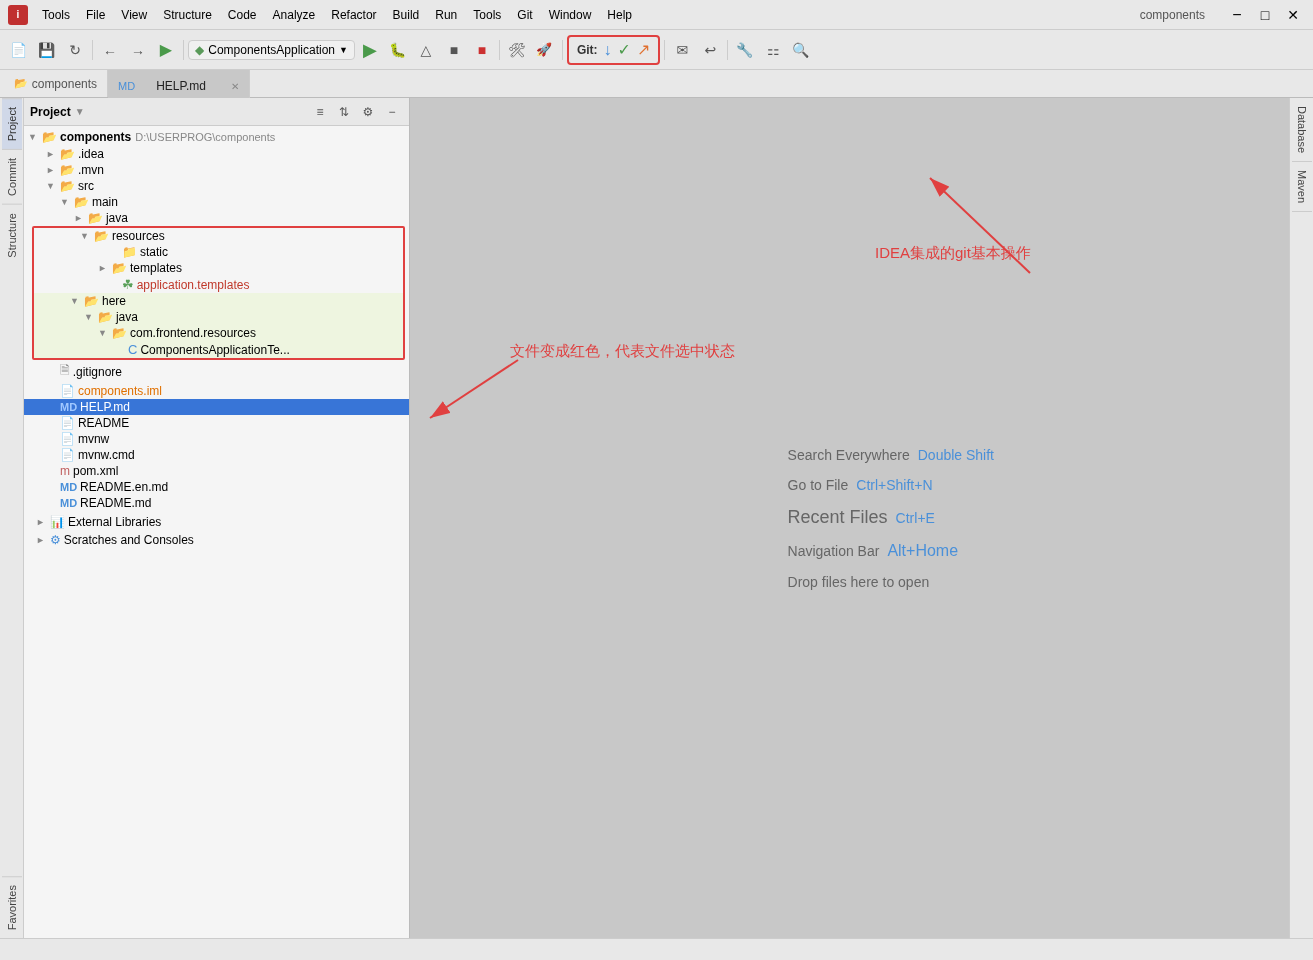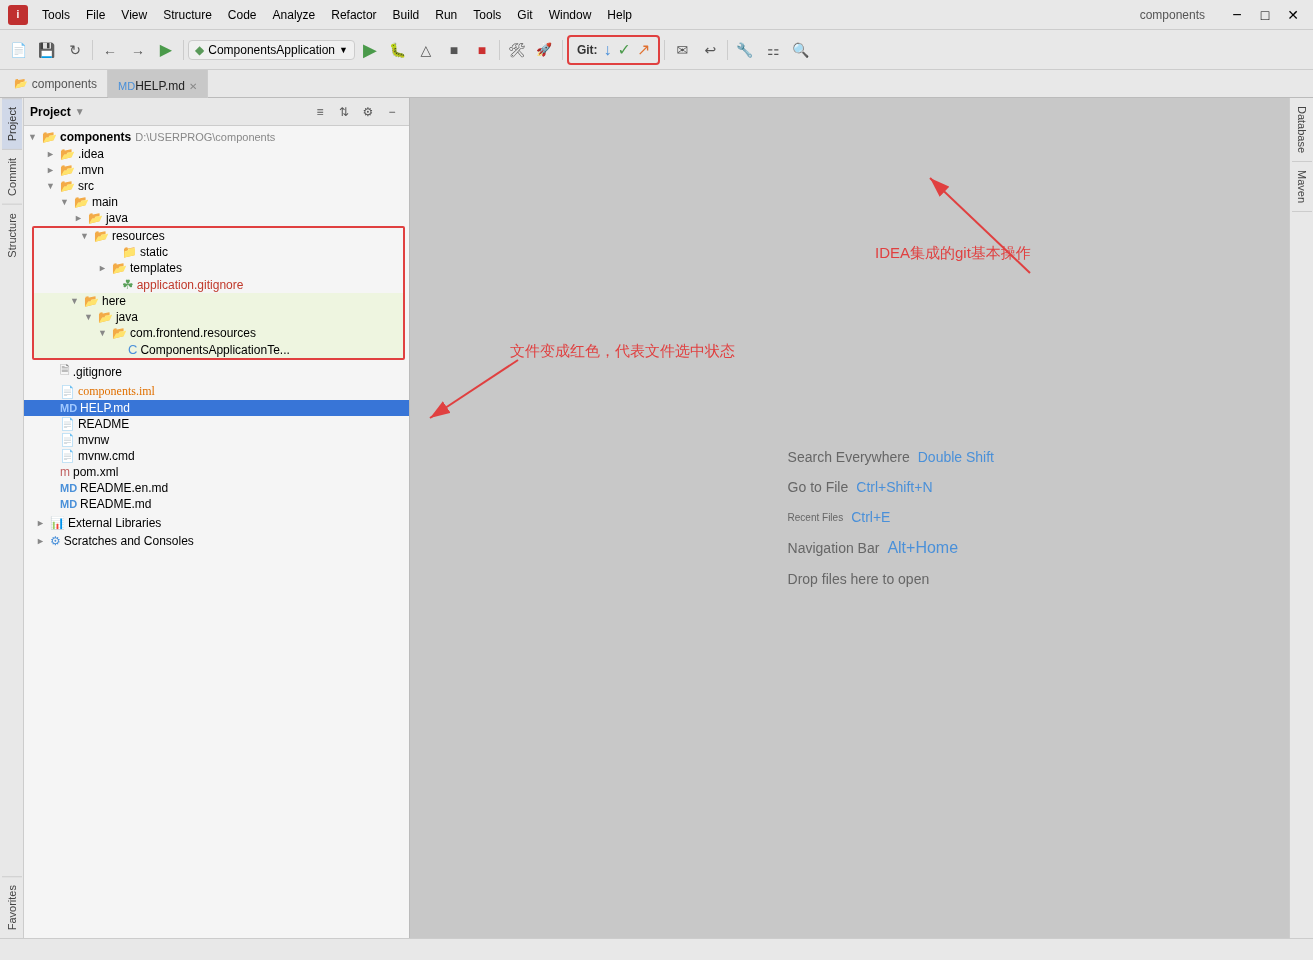--- a/index.html
+++ b/index.html
@@ -78,21 +78,21 @@
     <div class="tb-btn" style="font-size:14px;">🔧</div>
     <div class="tb-btn" style="font-size:14px;">⚏</div>
     <div class="tb-btn" style="font-size:14px;">🔍</div>
   </div>
 
   <div style="height:28px;background:#e8e8e8;display:flex;align-items:stretch;border-bottom:1px solid #bbb;padding-left:4px;">
     <div style="display:flex;align-items:center;padding:0 10px;gap:4px;cursor:pointer;font-size:12px;color:#555;border-right:1px solid #ccc;">
       <span style="color:#e8b84b;font-size:11px;">📂</span>
       <span>components</span>
     </div>
-    <div style="display:flex;align-items:center;padding:16px 10px;gap:0;cursor:pointer;font-size:12px;background:#c8c8c8;color:#222;font-weight:500;border-right:1px solid #ccc;">
+    <div style="display:flex;align-items:center;padding:16px 10px;gap:21px;cursor:pointer;font-size:12px;background:#c8c8c8;color:#222;font-weight:500;border-right:1px solid #ccc;">
       <span style="color:#4a90d9;font-size:11px;">M​D</span>
       <span>HELP.md</span>
       <span style="font-size:10px;color:#888;margin-left:4px;">✕</span>
     </div>
   </div>
 
   <div style="display:flex;flex:1;overflow:hidden;">
 
     <div style="width:24px;background:#e8e8e8;display:flex;flex-direction:column;align-items:center;border-right:1px solid #ccc;">
       <div style="writing-mode:vertical-rl;transform:rotate(180deg);font-size:11px;padding:8px 4px;cursor:pointer;color:#333;border-bottom:1px solid #ccc;background:#d0d8e8;">Project</div>
@@ -170,21 +170,21 @@
 
           <div style="display:flex;align-items:center;padding:1px 4px;padding-left:64px;cursor:pointer;">
             <span style="width:14px;font-size:9px;color:#888;">►</span>
             <span style="color:#e8b84b;margin-right:3px;">📂</span>
             <span>templates</span>
           </div>
 
           <div style="display:flex;align-items:center;padding:1px 4px;padding-left:74px;cursor:pointer;">
             <span style="width:14px;font-size:9px;color:transparent;"></span>
             <span style="color:#5aa05a;margin-right:3px;font-size:13px;">☘</span>
-            <span style="color:#c0392b;">application.gitignore</span>
+            <span style="color:#c0392b;">application.templates</span>
           </div>
 
           <div style="display:flex;align-items:center;padding:1px 4px;padding-left:36px;cursor:pointer;background:#eef5e0;">
             <span style="width:14px;font-size:9px;color:#888;">▼</span>
             <span style="color:#c8d880;margin-right:3px;">📂</span>
             <span>here</span>
           </div>
 
           <div style="display:flex;align-items:center;padding:1px 4px;padding-left:50px;cursor:pointer;background:#eef5e0;">
             <span style="width:14px;font-size:9px;color:#888;">▼</span>
@@ -208,21 +208,21 @@
 
         <div style="display:flex;align-items:center;padding:1px 4px;padding-left:22px;cursor:pointer;">
           <span style="width:14px;"></span>
           <span style="margin-right:3px;font-size:12px;color:#888;">🗎</span>
           <span>.gitignore</span>
         </div>
 
         <div style="display:flex;align-items:center;padding:1px 4px;padding-left:22px;cursor:pointer;">
           <span style="width:14px;"></span>
           <span style="margin-right:3px;font-size:12px;color:#e07000;">📄</span>
-          <span style="color:#e07000;font-family:Liberation Serif, serif;">components.iml</span>
+          <span style="color:#e07000;">components.iml</span>
         </div>
 
         <div style="display:flex;align-items:center;padding:1px 4px;padding-left:22px;cursor:pointer;background:#3875d7;">
           <span style="width:14px;"></span>
           <span style="margin-right:3px;font-size:11px;color:#a0c8ff;font-weight:bold;">MD</span>
           <span style="color:white;">HELP.md</span>
         </div>
 
         <div style="display:flex;align-items:center;padding:1px 4px;padding-left:22px;cursor:pointer;">
           <span style="width:14px;"></span>
@@ -280,21 +280,21 @@
       <div style="position:absolute;top:50%;left:50%;transform:translate(-30%,-50%);display:flex;flex-direction:column;gap:14px;">
         <div style="display:flex;gap:8px;align-items:center;">
           <span style="color:#666;font-size:14px;">Search Everywhere</span>
           <span style="color:#4a90d9;font-size:14px;">Double Shift</span>
         </div>
         <div style="display:flex;gap:8px;">
           <span style="color:#666;font-size:14px;">Go to File</span>
           <span style="color:#4a90d9;font-size:14px;">Ctrl+Shift+N</span>
         </div>
         <div style="display:flex;gap:8px;align-items:center;">
-          <span style="color:#666;font-size:10px;">Recent Files</span>
+          <span style="color:#666;font-size:18px;">Recent Files</span>
           <span style="color:#4a90d9;font-size:14px;">Ctrl+E</span>
         </div>
         <div style="display:flex;gap:8px;align-items:center;">
           <span style="color:#666;font-size:14px;">Navigation Bar</span>
           <span style="color:#4a90d9;font-size:16px;">Alt+Home</span>
         </div>
         <div style="display:flex;gap:8px;align-items:center;">
           <span style="color:#666;font-size:14px;">Drop files here to open</span>
         </div>
       </div>

